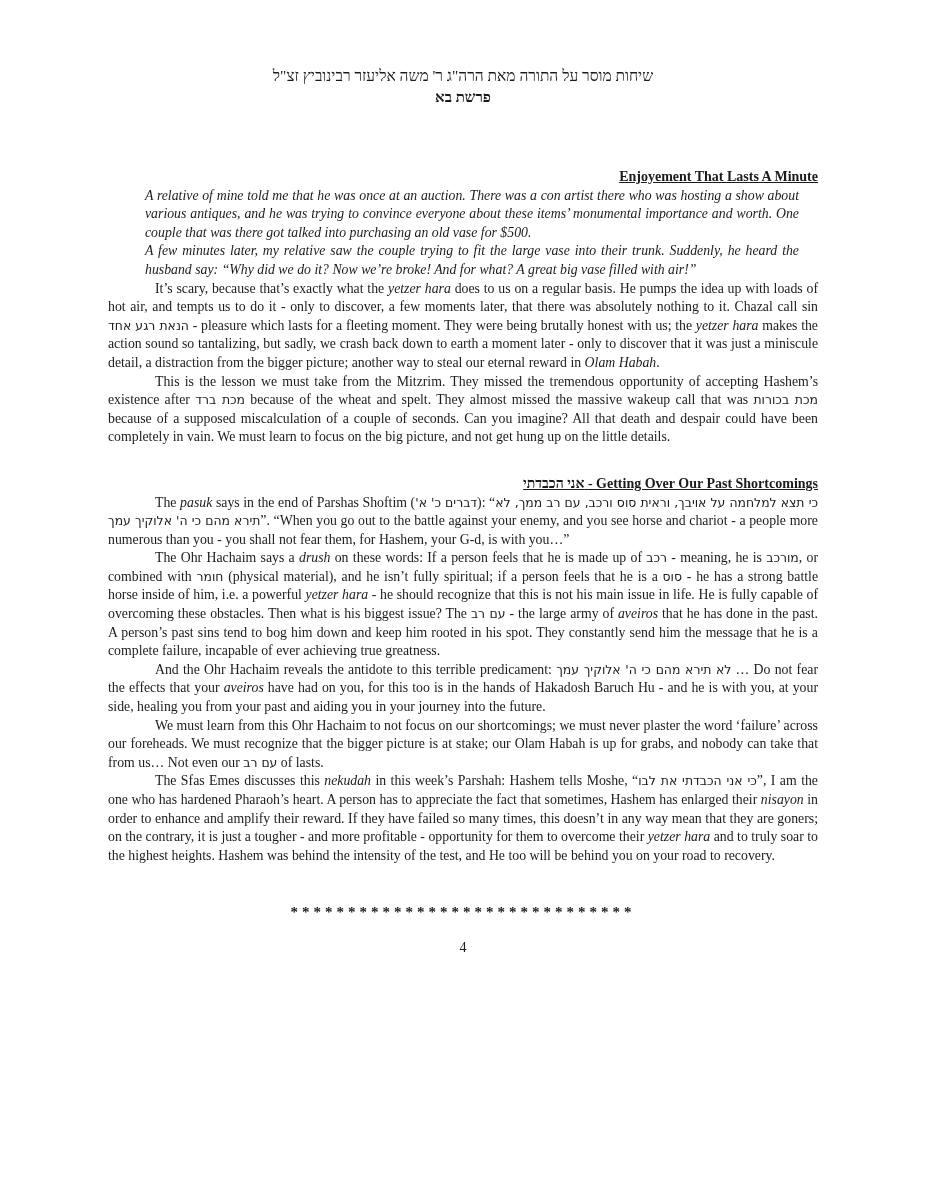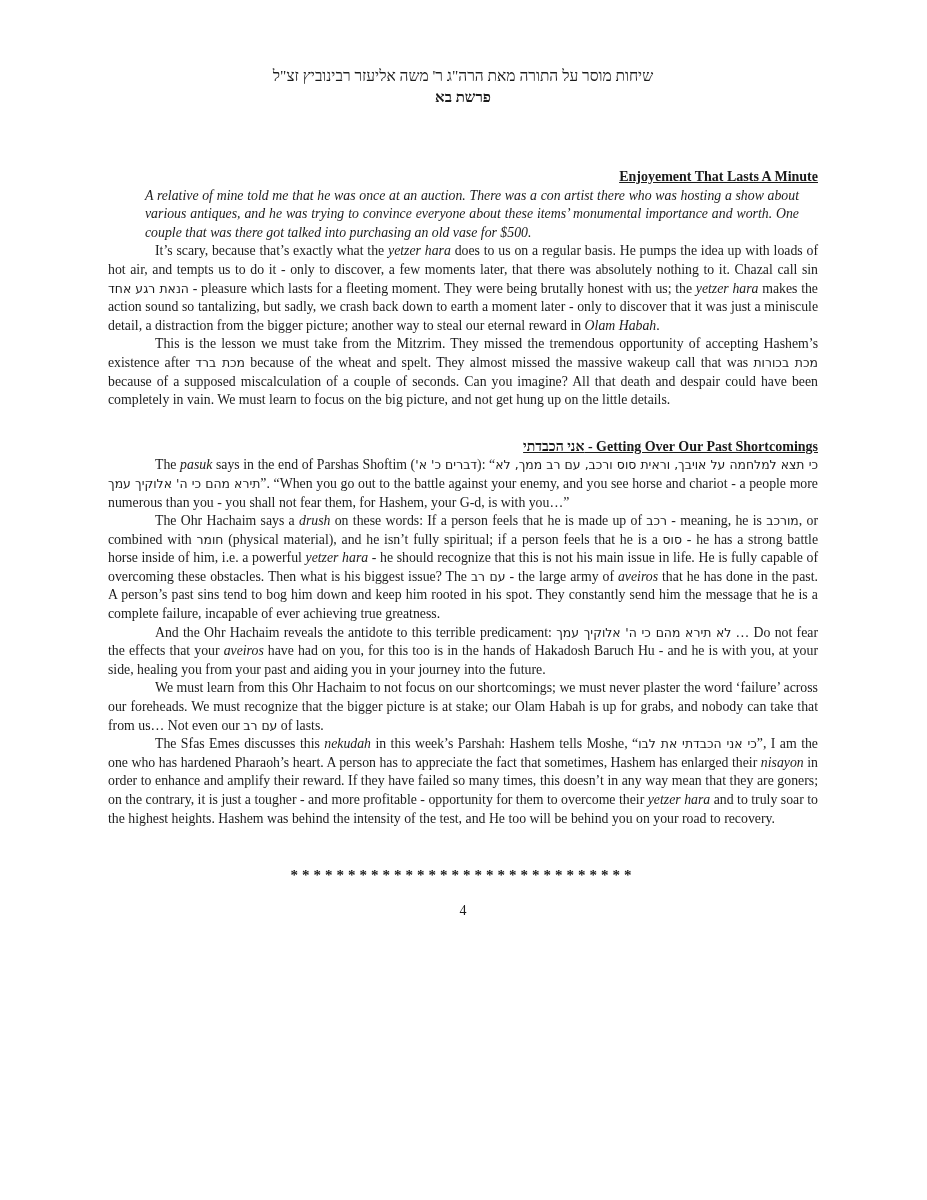--- a/index.html
+++ b/index.html
@@ -65,20 +65,21 @@
 <div class="page">
 
   <div class="doc-header">
     <div class="title1">שיחות מוסר על התורה מאת הרה"ג ר' משה אליעזר רבינוביץ זצ"ל</div>
     <div class="title2">פרשת בא</div>
   </div>
 
   <div class="section-heading heading-1">Enjoyement That Lasts A Minute</div>
 
   <p class="quote"><span>A relative of mine told me that he was once at an auction. There was a con artist there who was hosting a show about various antiques, and he was trying to convince everyone about these items’ monumental importance and worth. One couple that was there got talked into purchasing an old vase for $500.</span></p>
+  <p class="quote"><span>A few minutes later, my relative saw the couple trying to fit the large vase into their trunk. Suddenly, he heard the husband say: “Why did we do it? Now we’re broke! And for what? A great big vase filled with air!”</span></p>
 
   <p class="body-para"><span>It’s scary, because that’s exactly what the </span><span class="it">yetzer hara</span><span> does to us on a regular basis. He pumps the idea up with loads of hot air, and tempts us to do it - only to discover, a few moments later, that there was absolutely nothing to it. Chazal call sin </span><span class="he" dir="rtl">הנאת רגע אחד</span><span> - pleasure which lasts for a fleeting moment. They were being brutally honest with us; the </span><span class="it">yetzer hara</span><span> makes the action sound so tantalizing, but sadly, we crash back down to earth a moment later - only to discover that it was just a miniscule detail, a distraction from the bigger picture; another way to steal our eternal reward in </span><span class="it">Olam Habah</span><span>.</span></p>
   <p class="body-para"><span>This is the lesson we must take from the Mitzrim. They missed the tremendous opportunity of accepting Hashem’s existence after </span><span class="he" dir="rtl">מכת ברד</span><span> because of the wheat and spelt. They almost missed the massive wakeup call that was </span><span class="he" dir="rtl">מכת בכורות</span><span> because of a supposed miscalculation of a couple of seconds. Can you imagine? All that death and despair could have been completely in vain. We must learn to focus on the big picture, and not get hung up on the little details.</span></p>
 
   <div class="section-heading heading-2">אני הכבדתי - Getting Over Our Past Shortcomings</div>
 
   <p class="body-para"><span>The </span><span class="it">pasuk</span><span> says in the end of Parshas Shoftim (</span><span class="he" dir="rtl">דברים כ' א'</span><span>): “</span><span class="he" dir="rtl">כי תצא למלחמה על אויבך, וראית סוס ורכב, עם רב ממך, לא תירא מהם כי ה' אלוקיך עמך</span><span>”. “When you go out to the battle against your enemy, and you see horse and chariot - a people more numerous than you - you shall not fear them, for Hashem, your G-d, is with you…”</span></p>
   <p class="body-para"><span>The Ohr Hachaim says a </span><span class="it">drush</span><span> on these words: If a person feels that he is made up of </span><span class="he" dir="rtl">רכב</span><span> - meaning, he is </span><span class="he" dir="rtl">מורכב</span><span>, or combined with </span><span class="he" dir="rtl">חומר</span><span> (physical material), and he isn’t fully spiritual; if a person feels that he is a </span><span class="he" dir="rtl">סוס</span><span> - he has a strong battle horse inside of him, i.e. a powerful </span><span class="it">yetzer hara</span><span> - he should recognize that this is not his main issue in life. He is fully capable of overcoming these obstacles. Then what is his biggest issue? The </span><span class="he" dir="rtl">עם רב</span><span> - the large army of </span><span class="it">aveiros</span><span> that he has done in the past. A person’s past sins tend to bog him down and keep him rooted in his spot. They constantly send him the message that he is a complete failure, incapable of ever achieving true greatness.</span></p>
   <p class="body-para"><span>And the Ohr Hachaim reveals the antidote to this terrible predicament: </span><span class="he" dir="rtl">לא תירא מהם כי ה' אלוקיך עמך</span><span> … Do not fear the effects that your </span><span class="it">aveiros</span><span> have had on you, for this too is in the hands of Hakadosh Baruch Hu - and he is with you, at your side, healing you from your past and aiding you in your journey into the future.</span></p>
   <p class="body-para"><span>We must learn from this Ohr Hachaim to not focus on our shortcomings; we must never plaster the word ‘failure’ across our foreheads. We must recognize that the bigger picture is at stake; our Olam Habah is up for grabs, and nobody can take that from us… Not even our </span><span class="he" dir="rtl">עם רב</span><span> of lasts.</span></p>

